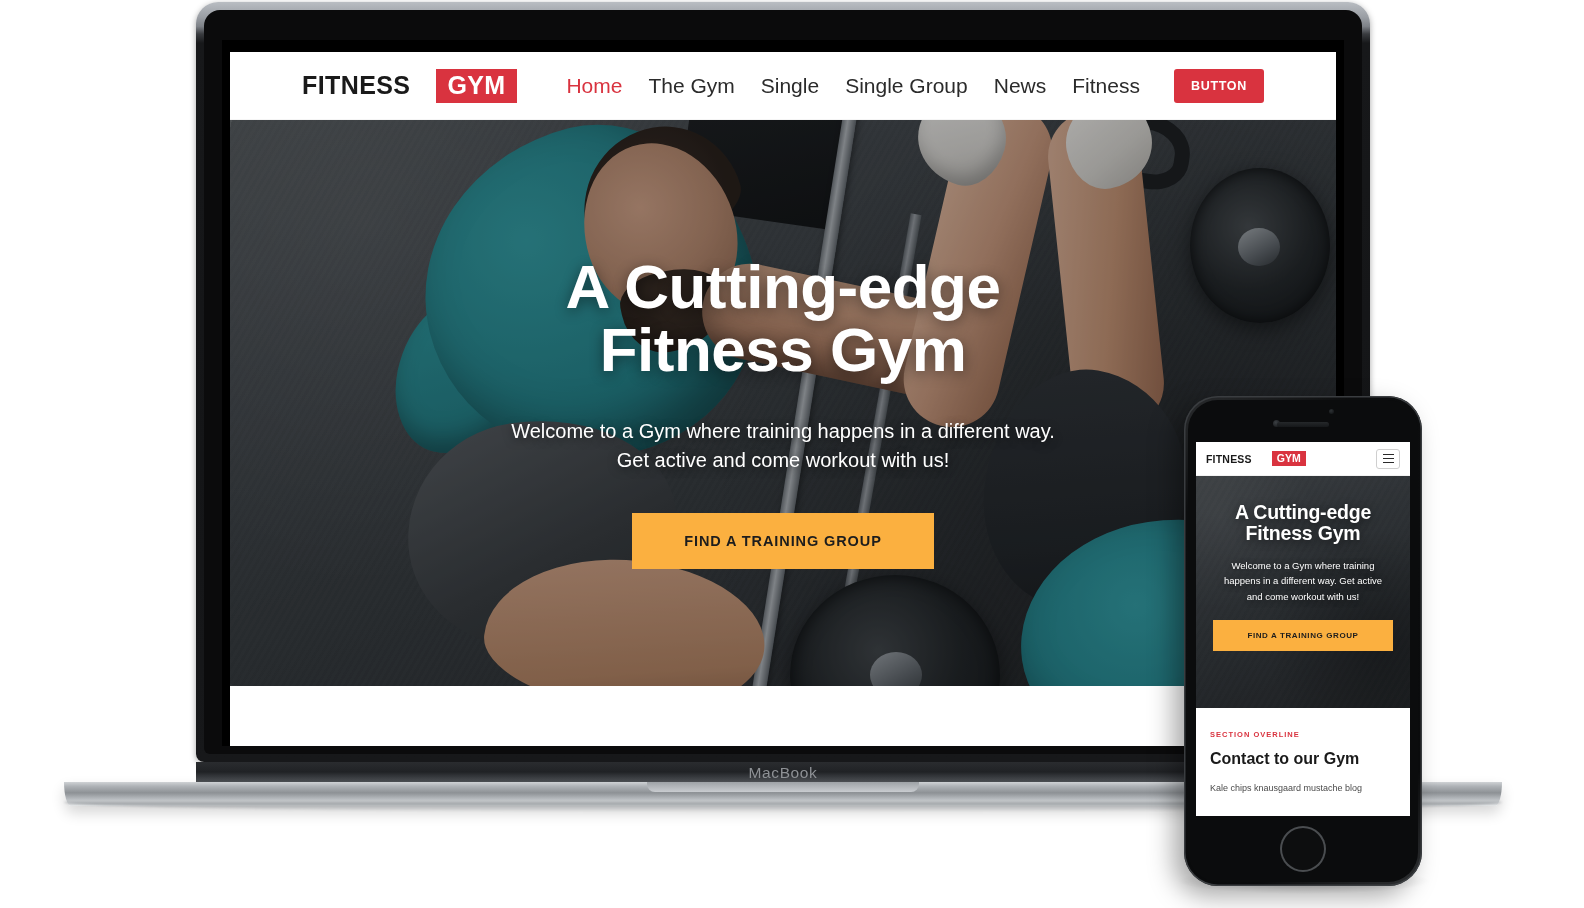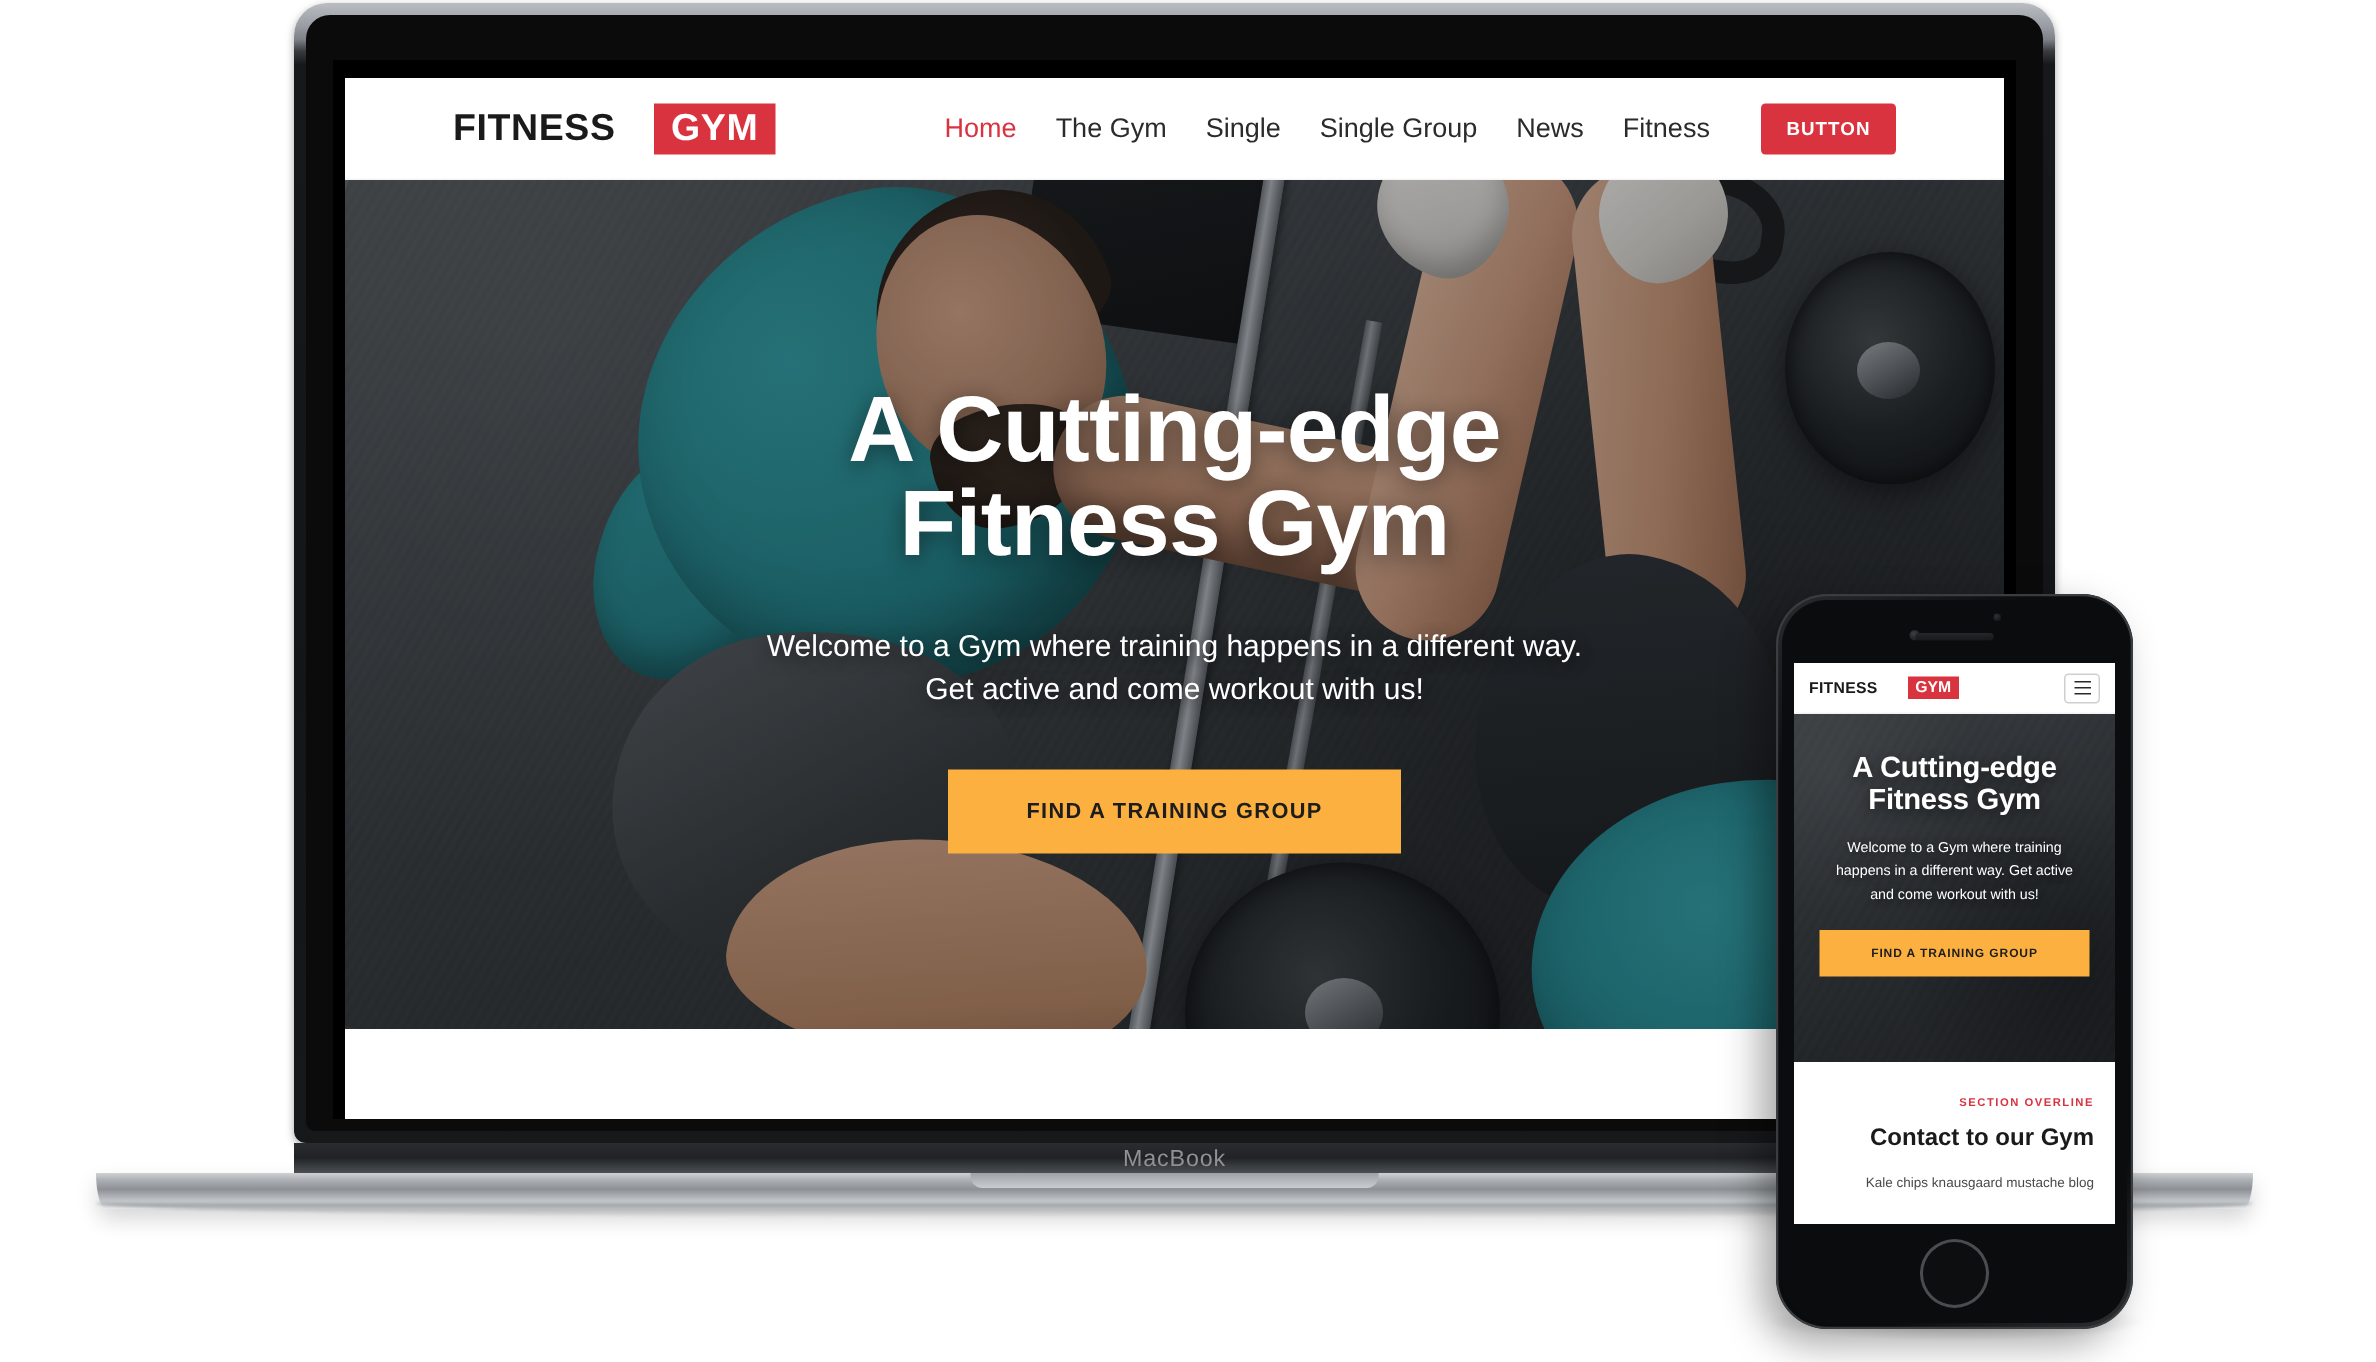--- a/index.html
+++ b/index.html
@@ -51,21 +51,21 @@
     font-weight: 800; font-size: 25px; letter-spacing: .4px; color:#1a1a1a;
     font-family: "Liberation Sans", sans-serif;
   }
   .logo-badge {
     display:inline-block; background: var(--brand,#d9333f); color:#fff;
     font-weight: 800; font-size: 25px; letter-spacing: .4px;
     padding: 4px 11px 5px 11px; margin-left: 10px; line-height: 1;
   }
   .site-nav { display:flex; align-items:center; gap: 26px; }
   .nav-link {
-    font-size: 18px; color:#2b2b2b; text-decoration:none; white-space:nowrap;
+    font-size: 21px; color:#2b2b2b; text-decoration:none; white-space:nowrap;
   }
   .nav-link.active { color: var(--brand,#d9333f); }
   .nav-btn {
     background: var(--brand,#d9333f); color:#fff; border:none; cursor:pointer;
     font-size: 12.5px; font-weight: 800; letter-spacing:.7px;
     padding: 10px 17px; border-radius: 3px; margin-left: 8px;
     font-family: "Liberation Sans", sans-serif;
   }
 
   
@@ -353,21 +353,21 @@
   }
   .ph-sub{
     color:#fff; font-size:9.5px; line-height:1.62; margin-top: 14px; max-width: 176px;
     text-shadow: 0 1px 6px rgba(0,0,0,.55);
   }
   .ph-cta{
     margin-top: 16px; background: var(--accent,#fbb040); color:#1d1d1d; border:none;
     font-weight:800; font-size:8px; letter-spacing:.6px; padding: 11px 0; width: 180px;
     cursor:pointer; font-family: "Liberation Sans", sans-serif;
   }
-  .ph-section{ background:#fff; padding: 22px 14px 0 14px; text-align:right; }
+  .ph-section{ background:#fff; padding: 22px 14px 0 14px; text-align:left; }
   .ph-overline{
     color: var(--brand,#d9333f); font-weight:800; font-size:7.5px; letter-spacing:1px;
   }
   .ph-heading{ color:#1a1a1a; font-weight:800; font-size:16px; margin-top: 11px; }
   .ph-body{ color:#4a4a4a; font-size:9px; line-height:1.6; margin-top: 13px; }
 
   .phone-shadow{
     position:absolute; left:1176px; top:868px; width:256px; height:26px;
     background: radial-gradient(ellipse at 50% 50%, rgba(0,0,0,.22), rgba(0,0,0,0) 70%);
   }

